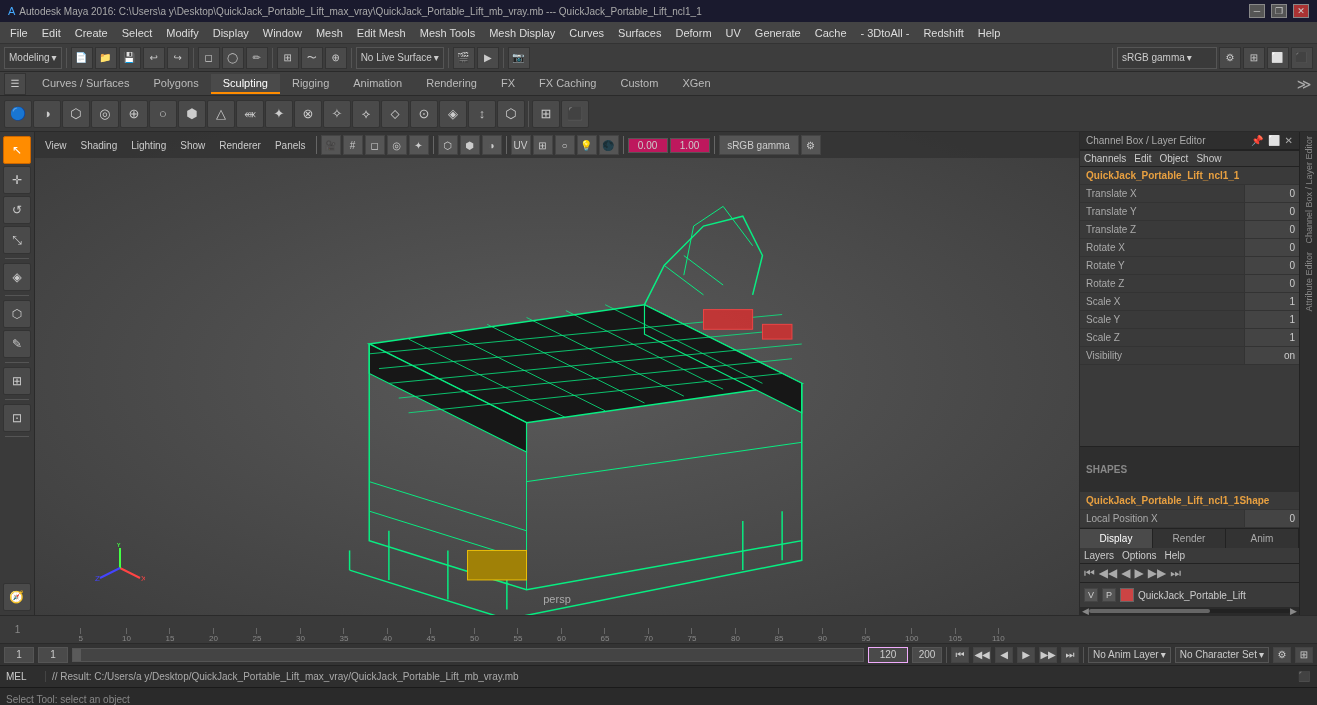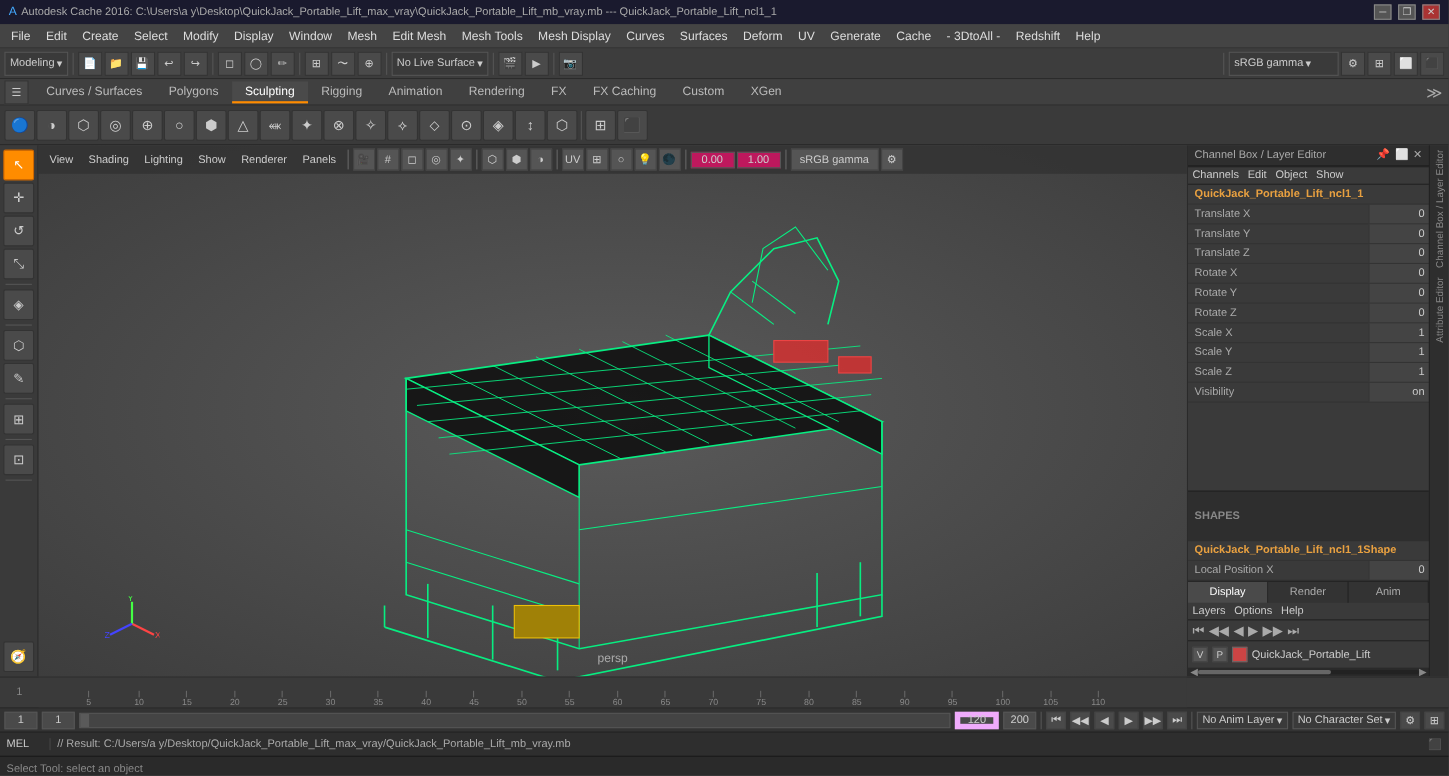--- a/index.html
+++ b/index.html
@@ -93,21 +93,21 @@
     .ruler-tick { position: absolute; bottom: 0; display: flex; flex-direction: column; align-items: center; }
     .ruler-line { width: 1px; background: #666; }
     .ruler-label { font-size: 8px; color: #888; white-space: nowrap; }
     #timeline-left { width: 35px; display: flex; align-items: center; justify-content: center; font-size: 10px; color: #888; }
 
     
     #playback-bar { width: 100%; height: 22px; background: #333; display: flex; align-items: center; padding: 0 4px; gap: 4px; border-top: 1px solid #2a2a2a; }
     .pb-num { width: 30px; height: 16px; background: #4a4a4a; border: 1px solid #555; font-size: 10px; color: #ccc; text-align: center; display: flex; align-items: center; justify-content: center; }
     .pb-slider { flex: 1; height: 14px; background: #444; border: 1px solid #555; position: relative; }
     .pb-fill { height: 100%; background: #5a5a5a; }
-    .pb-frame-num { width: 40px; height: 16px; background: #4a4a4a; border: 5px solid #f0abfc; font-size: 10px; color: #ccc; text-align: center; display: flex; align-items: center; justify-content: center; }
+    .pb-frame-num { width: 40px; height: 16px; background: #4a4a4a; border: 1px solid #f0abfc; font-size: 10px; color: #ccc; text-align: center; display: flex; align-items: center; justify-content: center; }
     .pb-btn { width: 18px; height: 16px; display: flex; align-items: center; justify-content: center; font-size: 10px; color: #ccc; cursor: pointer; background: #4a4a4a; border: 1px solid #444; }
     .pb-separator { width: 1px; height: 16px; background: #555; }
     .pb-dropdown { height: 16px; background: #3a3a3a; border: 1px solid #555; color: #ccc; font-size: 10px; padding: 0 4px; display: flex; align-items: center; gap: 2px; }
 
     
     #status-bar { width: 100%; height: 22px; background: #2e2e2e; display: flex; align-items: center; padding: 0 6px; border-top: 1px solid #222; }
     #status-mode { width: 40px; font-size: 10px; color: #ccc; border-right: 1px solid #444; padding-right: 6px; }
     #status-text { flex: 1; font-size: 10px; color: #aaa; padding-left: 6px; }
     #status-right { font-size: 10px; color: #aaa; }
 
@@ -122,21 +122,21 @@
     #viewport-area { flex: 1; display: flex; flex-direction: column; position: relative; }
   </style>
 </head>
 <body>
 
 <div id="layout-wrapper">
 
   <div id="title-bar">
     <span style="font-size:10px;color:#aaa;display:flex;align-items:center;gap:4px;">
       <span style="font-size:11px;color:#4af;">A</span>
-      <span style="font-size:10px;">Autodesk Cache 2016: C:\Users\a y\Desktop\QuickJack_Portable_Lift_max_vray\QuickJack_Portable_Lift_mb_vray.mb  ---  QuickJack_Portable_Lift_ncl1_1</span>
+      <span style="font-size:10px;">Autodesk Maya 2016: C:\Users\a y\Desktop\QuickJack_Portable_Lift_max_vray\QuickJack_Portable_Lift_mb_vray.mb  ---  QuickJack_Portable_Lift_ncl1_1</span>
     </span>
     <div class="win-controls">
       <div class="win-btn">─</div>
       <div class="win-btn">❐</div>
       <div class="win-btn" style="background:#a33;">✕</div>
     </div>
   </div>
 
   <div id="menu-bar">
   <div class="menu-item">File</div>

